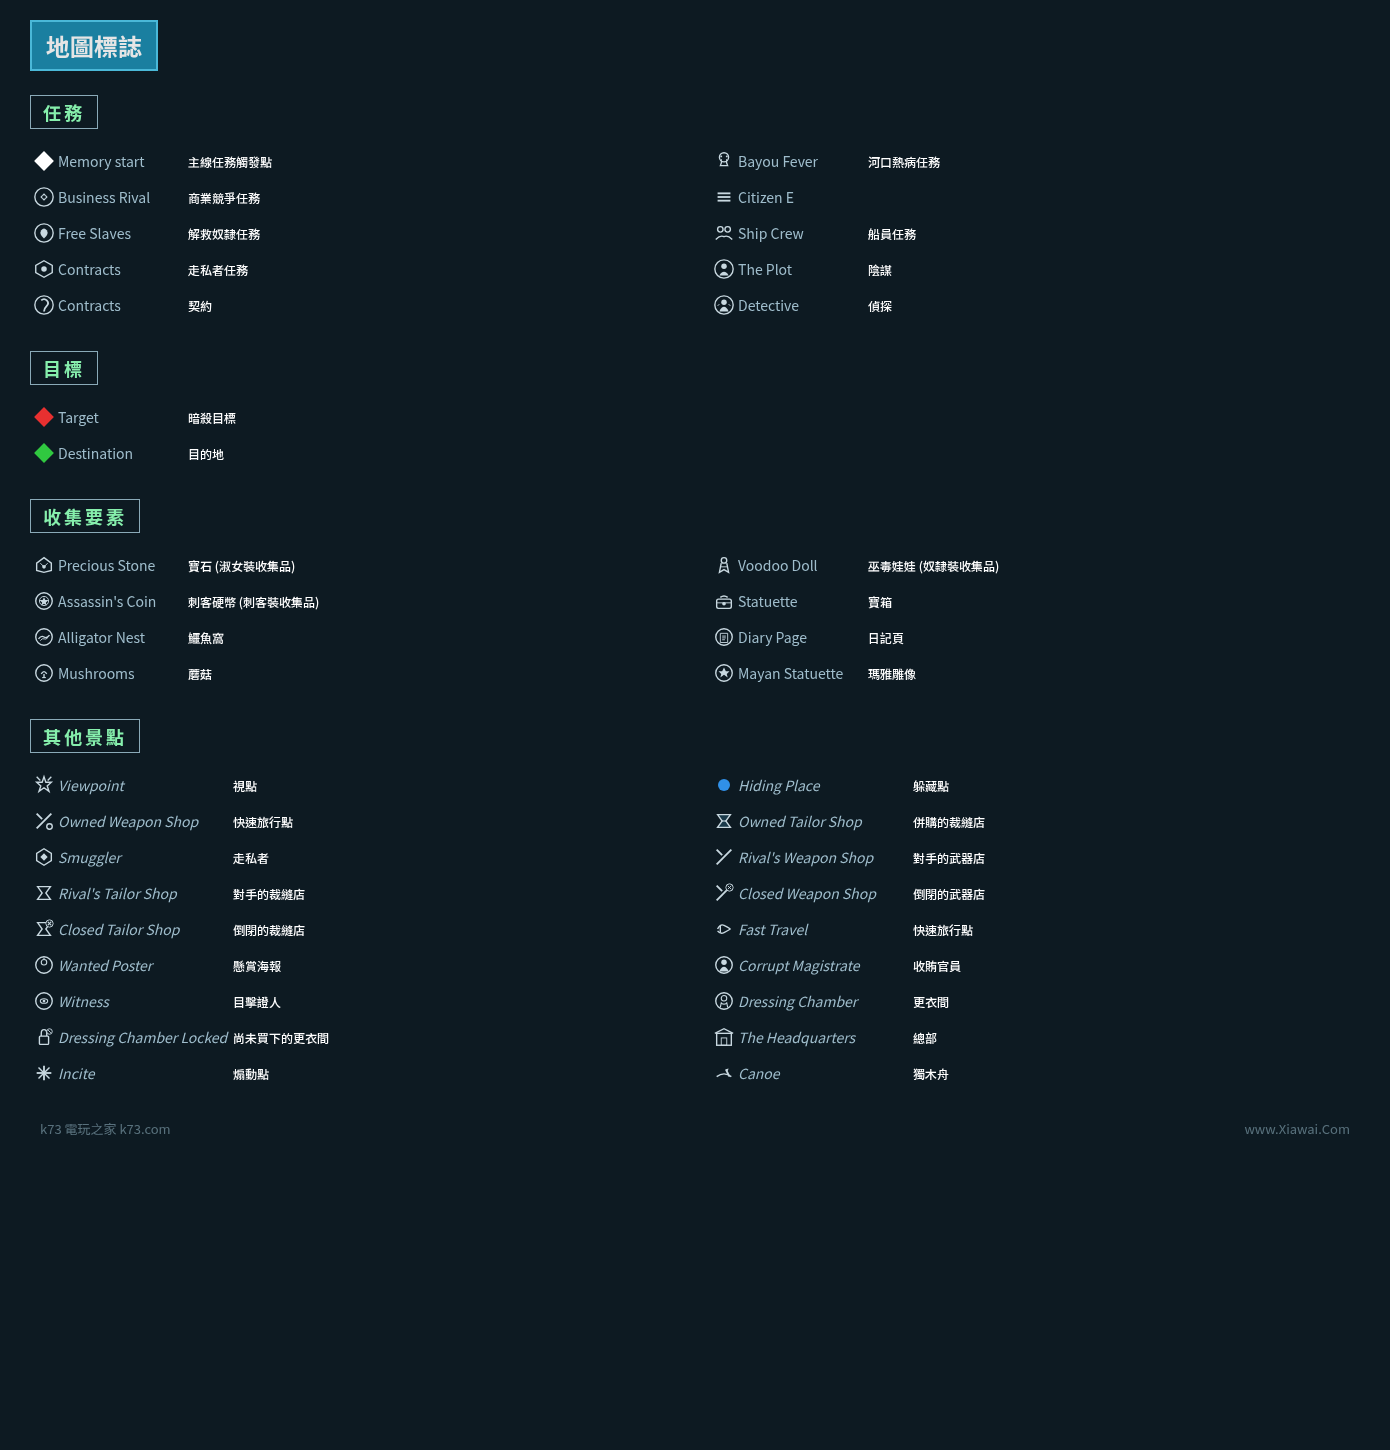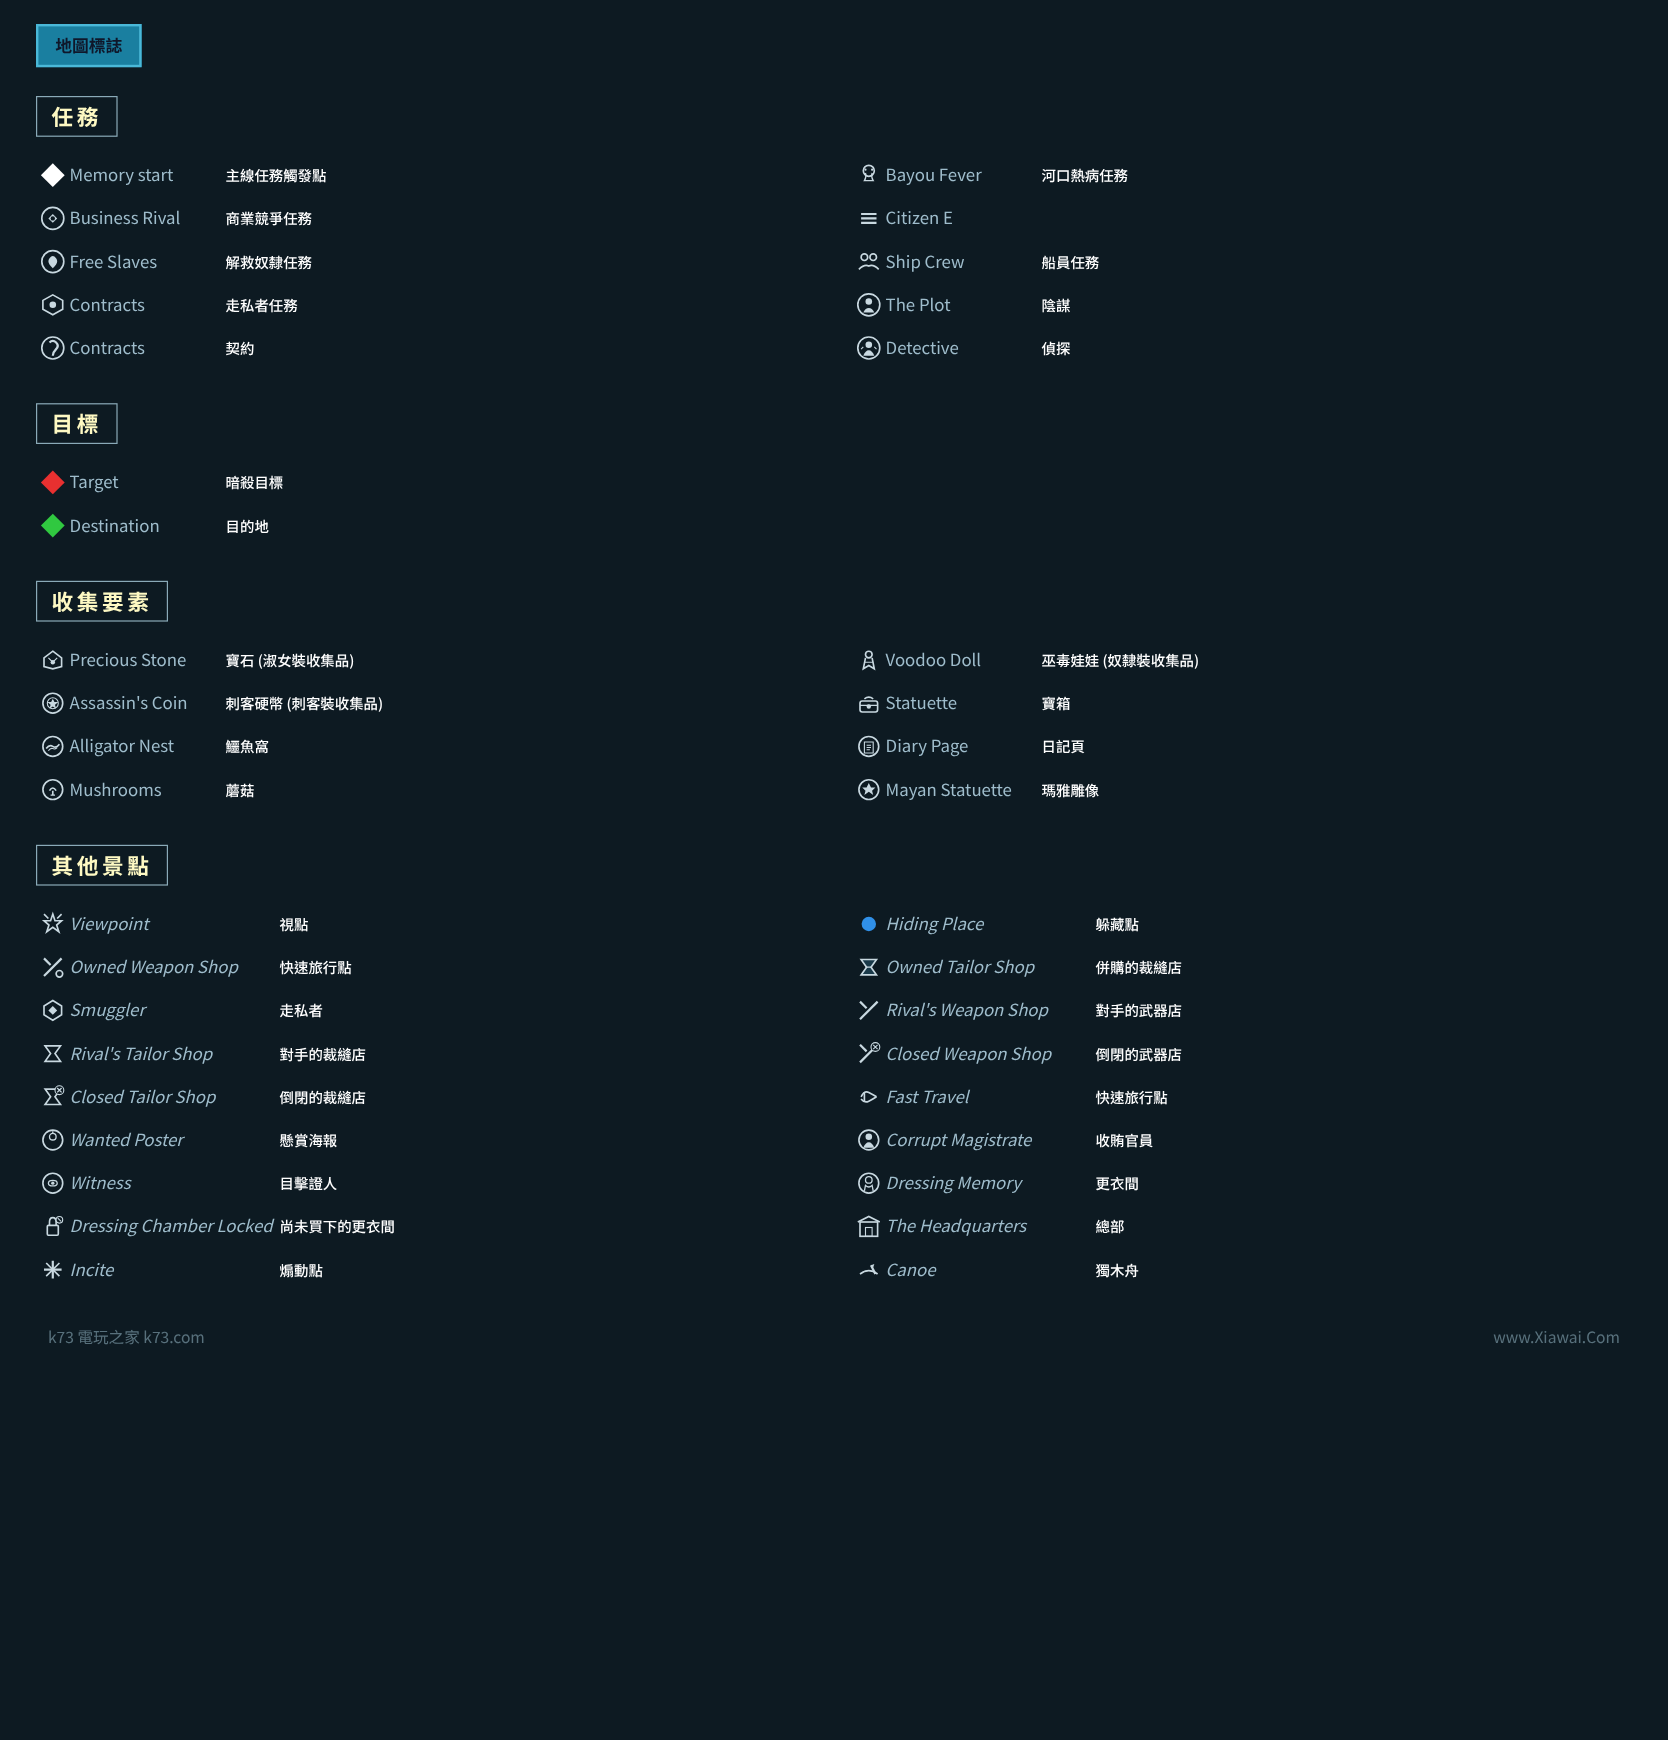--- a/index.html
+++ b/index.html
@@ -10,33 +10,33 @@
       width: 1390px;
       min-height: 1450px;
       padding: 20px 30px;
       font-size: 15px;
     }
 
     
     .page-title-banner {
       display: inline-block;
       background-color: #1a7fa0;
-      color: #0f172a;
-      font-size: 14px;
+      color: #e5e5e5;
+      font-size: 24px;
       font-weight: bold;
       padding: 6px 14px;
       margin-bottom: 24px;
       border: 2px solid #4ab8d8;
     }
 
     
     .section-header {
       display: inline-block;
       border: 1.5px solid #8aaab8;
-      color: #fef9c3;
+      color: #86efac;
       font-size: 18px;
       font-weight: bold;
       padding: 3px 12px;
       margin-bottom: 14px;
       letter-spacing: 3px;
     }
 
     .section {
       margin-bottom: 28px;
     }
@@ -587,21 +587,21 @@
       </div>
 
       <div class="entry-row">
         <div class="entry-icon">
           <svg class="icon-svg" viewBox="0 0 24 24" fill="none">
             <circle cx="12" cy="12" r="9" stroke="#c8d8e0" stroke-width="1.5" fill="none"></circle>
             <circle cx="12" cy="9" r="3" stroke="#c8d8e0" stroke-width="1.2" fill="none"></circle>
             <path d="M8 19 L9 14 Q12 17 15 14 L16 19" stroke="#c8d8e0" stroke-width="1.2" fill="none"></path>
           </svg>
         </div>
-        <span class="entry-label entry-label-wide">Dressing Memory</span>
+        <span class="entry-label entry-label-wide">Dressing Chamber</span>
         <span class="entry-translation">更衣間</span>
       </div>
 
       <div class="entry-row">
         <div class="entry-icon">
           <svg class="icon-svg" viewBox="0 0 24 24" fill="none">
             <rect x="4" y="8" width="16" height="13" stroke="#c8d8e0" stroke-width="1.5" fill="none"></rect>
             <path d="M2 8 L12 3 L22 8" stroke="#c8d8e0" stroke-width="1.5" fill="none"></path>
             <rect x="9" y="13" width="6" height="8" stroke="#c8d8e0" stroke-width="1" fill="none"></rect>
           </svg>

